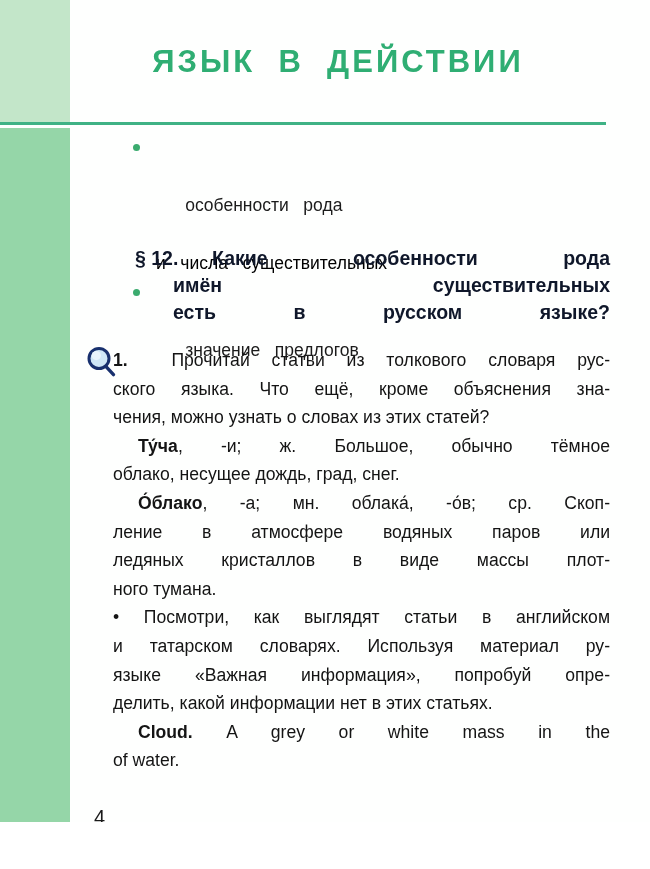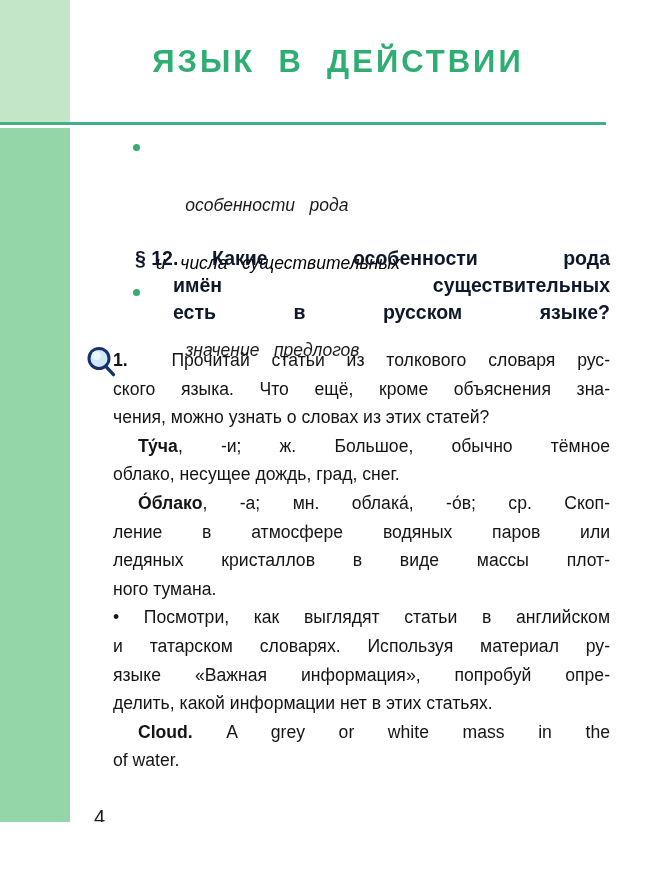--- a/index.html
+++ b/index.html
@@ -63,21 +63,20 @@
     color: #2fae73;
     white-space: pre;
   }
 
   
   .goals {
     position: absolute;
     left: 130px;
     top: 133px;
     width: 480px;
-    font-style: italic;
   }
   .goal-row {
     position: relative;
     padding-left: 26px;
     font-size: 17.5px;
     color: #1b1b1b;
     line-height: 29px;
     white-space: pre;
   }
   .goal-row .dot {

